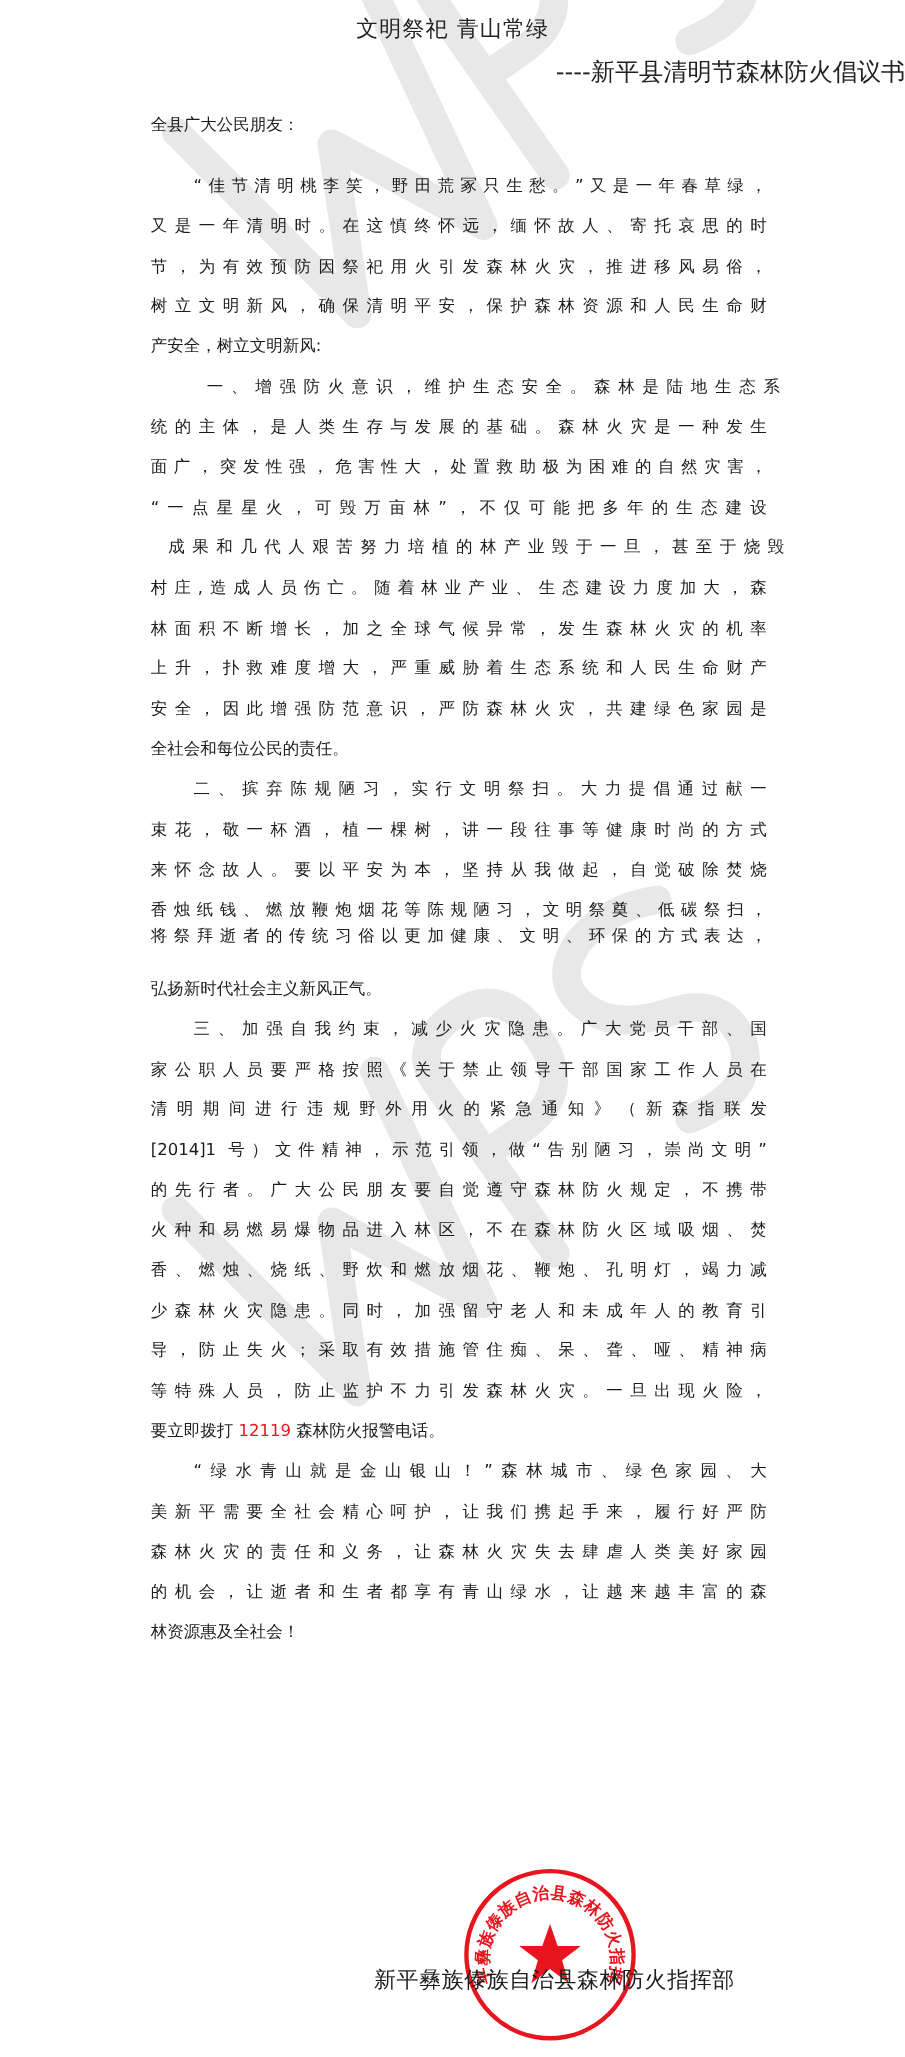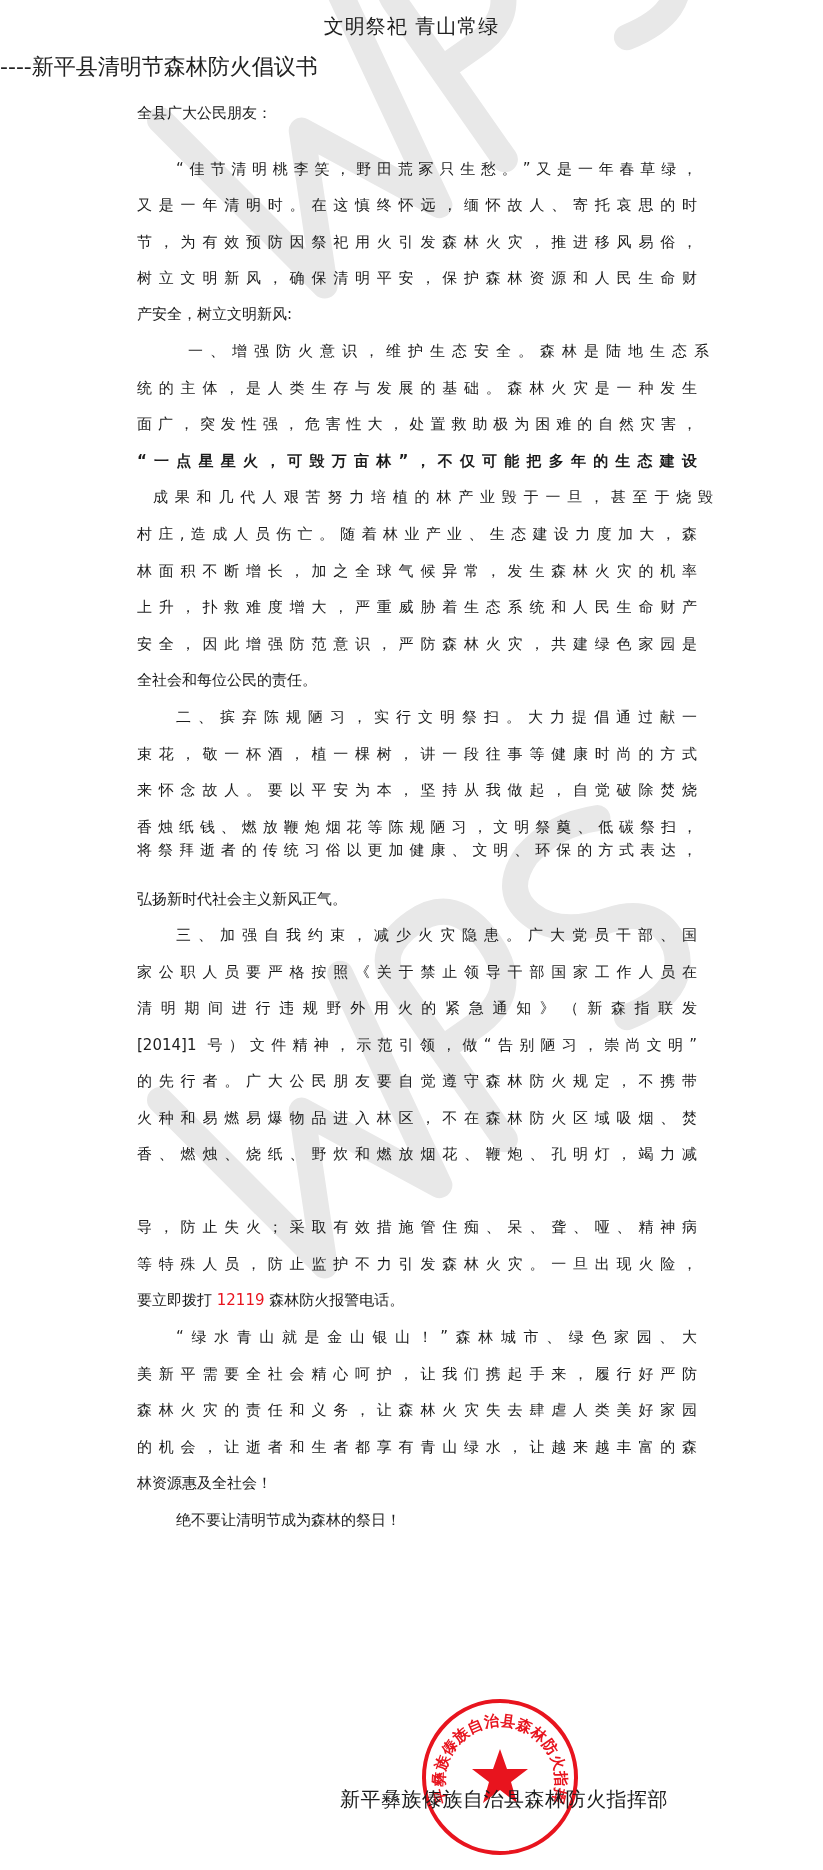--- a/index.html
+++ b/index.html
@@ -2,21 +2,21 @@
 <html><head>
   <meta charset="utf-8">
   <style>
     html, body { margin: 0; padding: 0; background: #ffffff; }
     body { width: 823px; height: 1870px; position: relative; overflow: hidden;
            font-family: "DejaVu Sans", "Liberation Sans", sans-serif; color: #1a1a1a; }
     .watermark { position: absolute; left: 0; top: 0; width: 823px; height: 1870px; pointer-events: none; z-index: 0; }
     .page { position: absolute; left: 0; top: 0; width: 823px; height: 1870px; z-index: 1; }
     .title { position: absolute; left: 0; width: 823px; top: 6px; text-align: center;
              font-size: 20px; letter-spacing: 1px; line-height: 40px; color: #222; }
-    .subtitle { position: absolute; left: 0; width: 823px; top: 50px; text-align: left;
+    .subtitle { position: absolute; left: 0; width: 823px; top: 50px; text-align: right;
                 font-size: 22px; line-height: 34px; color: #222; }
     .line { position: absolute; left: 137px; width: 560px; font-size: 15px; line-height: 28px;
             white-space: nowrap; color: #1c1c1c; text-align: justify; text-align-last: justify; }
     .line.last { text-align-last: left; }
     .line.indent { left: 176px; width: 521px; }
     .red { color: #e8141e; }
     .stamp { position: absolute; left: 420px; top: 1697px; width: 160px; height: 160px; z-index: 2; }
     .signature { position: absolute; left: 340px; top: 1785px; font-size: 20px; line-height: 28px;
                  color: #1c1c1c; z-index: 3; white-space: nowrap; letter-spacing: 0.5px; }
   </style>
@@ -48,21 +48,21 @@
 
   <div class="line indent" style="top:155px;">“佳节清明桃李笑，野田荒冢只生愁。”又是一年春草绿，</div>
   <div class="line" style="top:191px;">又是一年清明时。在这慎终怀远，缅怀故人、寄托哀思的时</div>
   <div class="line" style="top:228px;">节，为有效预防因祭祀用火引发森林火灾，推进移风易俗，</div>
   <div class="line" style="top:264px;">树立文明新风，确保清明平安，保护森林资源和人民生命财</div>
   <div class="line last" style="top:300px;">产安全，树立文明新风:</div>
 
   <div class="line indent" style="top:337px;margin-left:12px;">一、增强防火意识，维护生态安全。森林是陆地生态系</div>
   <div class="line" style="top:374px;">统的主体，是人类生存与发展的基础。森林火灾是一种发生</div>
   <div class="line" style="top:410px;">面广，突发性强，危害性大，处置救助极为困难的自然灾害，</div>
-  <div class="line" style="top:447px;font-weight:bold;">“一点星星火，可毁万亩林”，不仅可能把多年的生态建设</div>
+  <div class="line" style="top:447px;">“一点星星火，可毁万亩林”，不仅可能把多年的生态建设</div>
   <div class="line" style="top:483px;margin-left:16px;">成果和几代人艰苦努力培植的林产业毁于一旦，甚至于烧毁</div>
   <div class="line" style="top:520px;">村庄,造成人员伤亡。随着林业产业、生态建设力度加大，森</div>
   <div class="line" style="top:557px;">林面积不断增长，加之全球气候异常，发生森林火灾的机率</div>
   <div class="line" style="top:593px;">上升，扑救难度增大，严重威胁着生态系统和人民生命财产</div>
   <div class="line" style="top:630px;">安全，因此增强防范意识，严防森林火灾，共建绿色家园是</div>
   <div class="line last" style="top:666px;">全社会和每位公民的责任。</div>
 
   <div class="line indent" style="top:703px;">二、摈弃陈规陋习，实行文明祭扫。大力提倡通过献一</div>
   <div class="line" style="top:740px;">束花，敬一杯酒，植一棵树，讲一段往事等健康时尚的方式</div>
   <div class="line" style="top:776px;">来怀念故人。要以平安为本，坚持从我做起，自觉破除焚烧</div>
@@ -70,31 +70,31 @@
   <div class="line" style="top:836px;">将祭拜逝者的传统习俗以更加健康、文明、环保的方式表达，</div>
   <div class="line last" style="top:885px;">弘扬新时代社会主义新风正气。</div>
 
   <div class="line indent" style="top:921px;">三、加强自我约束，减少火灾隐患。广大党员干部、国</div>
   <div class="line" style="top:958px;">家公职人员要严格按照《关于禁止领导干部国家工作人员在</div>
   <div class="line" style="top:994px;">清明期间进行违规野外用火的紧急通知》（新森指联发</div>
   <div class="line" style="top:1031px;">[2014]1 号）文件精神，示范引领，做“告别陋习，崇尚文明”</div>
   <div class="line" style="top:1067px;">的先行者。广大公民朋友要自觉遵守森林防火规定，不携带</div>
   <div class="line" style="top:1104px;">火种和易燃易爆物品进入林区，不在森林防火区域吸烟、焚</div>
   <div class="line" style="top:1140px;">香、燃烛、烧纸、野炊和燃放烟花、鞭炮、孔明灯，竭力减</div>
+  <div class="line" style="top:1177px;">少森林火灾隐患。同时，加强留守老人和未成年人的教育引</div>
   <div class="line" style="top:1213px;">导，防止失火；采取有效措施管住痴、呆、聋、哑、精神病</div>
   <div class="line" style="top:1250px;">等特殊人员，防止监护不力引发森林火灾。一旦出现火险，</div>
   <div class="line last" style="top:1286px;"><span>要立即拨打 </span><span class="red">12119</span><span> 森林防火报警电话。</span></div>
 
   <div class="line indent" style="top:1323px;">“绿水青山就是金山银山！”森林城市、绿色家园、大</div>
   <div class="line" style="top:1360px;">美新平需要全社会精心呵护，让我们携起手来，履行好严防</div>
   <div class="line" style="top:1396px;">森林火灾的责任和义务，让森林火灾失去肆虐人类美好家园</div>
   <div class="line" style="top:1433px;">的机会，让逝者和生者都享有青山绿水，让越来越丰富的森</div>
   <div class="line last" style="top:1469px;">林资源惠及全社会！</div>
 
-  <div class="line indent last" style="top:1506px;">绝不要让清明节成为森林的祭日！</div>
 
   <svg class="stamp" viewBox="0 0 160 160">
     <defs>
       <path id="seal-arc" d="M 30 110 A 56 56 0 1 1 130 110"></path>
     </defs>
     <circle cx="80" cy="80" r="76" fill="none" stroke="#e8141e" stroke-width="4"></circle>
     <text font-size="15" fill="#e8141e" font-weight="bold" letter-spacing="0.5">
       <textPath href="#seal-arc" startOffset="50%" text-anchor="middle">新平彝族傣族自治县森林防火指挥部</textPath>
     </text>
     <polygon fill="#e8141e" points="80,52 87,72 108,72 91,85 97,106 80,93 63,106 69,85 52,72 73,72"></polygon>

